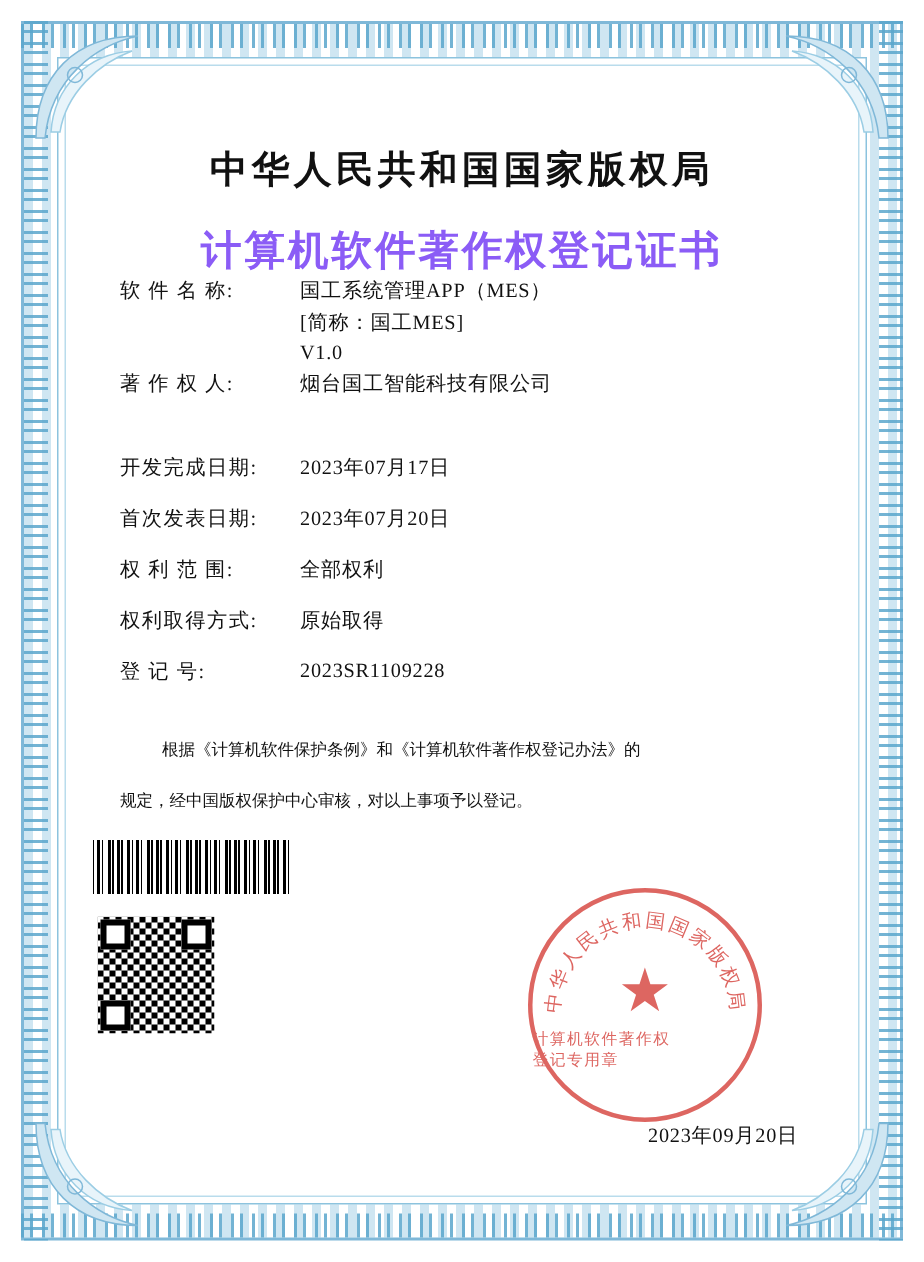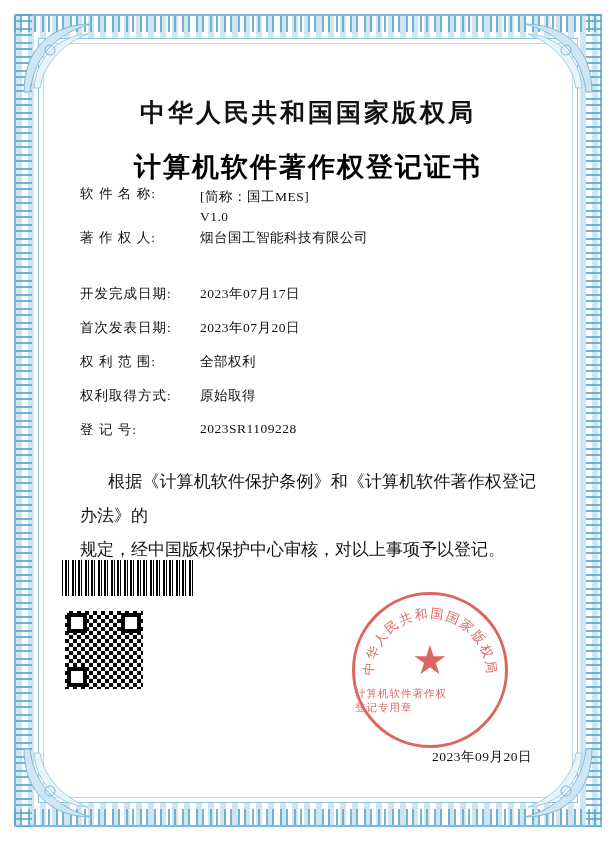--- a/index.html
+++ b/index.html
@@ -108,21 +108,21 @@
     letter-spacing: 3px;
     color: #111;
     margin-top: 38px;
     font-weight: 700;
     font-family: "Liberation Serif", "DejaVu Serif", serif;
   }
   .title-main {
     text-align: center;
     font-size: 27px;
     letter-spacing: 2px;
-    color: #000000;
+    color: #8b5cf6;
     margin-top: 20px;
     font-weight: 700;
     font-family: "Liberation Serif", "DejaVu Serif", serif;
   }
   .cert-no {
     text-align: right;
     font-size: 11px;
     color: #222;
     margin-top: 22px;
     padding-right: 22px;
@@ -154,21 +154,21 @@
     display: block;
     margin-top: 3px;
   }
   .gap-block { height: 22px; }
   .row-sp { margin-bottom: 16px; }
 
   .statement {
     margin-top: 26px;
     padding-left: 30px;
     padding-right: 30px;
-    font-size: 17px;
+    font-size: 11px;
     line-height: 34px;
     color: #111;
     text-align: justify;
   }
   .statement .indent { display: inline-block; width: 28px; }
 
   
   .barcode {
     position: absolute;
     left: 62px; top: 560px;
@@ -304,20 +304,21 @@
     <div class="title-org">中华人民共和国国家版权局</div>
 
     <div class="title-main">计算机软件著作权登记证书</div>
 
 
     <div class="fields">
 
       <div class="field-row">
         <div class="field-label">软 件 名 称:</div>
         <div class="field-value">
+          <span>国工系统管理APP（MES）</span>
           <span class="sub">[简称：国工MES]</span>
           <span class="sub">V1.0</span>
         </div>
       </div>
 
       <div class="field-row row-sp">
         <div class="field-label">著 作 权 人:</div>
         <div class="field-value">烟台国工智能科技有限公司</div>
       </div>
 

